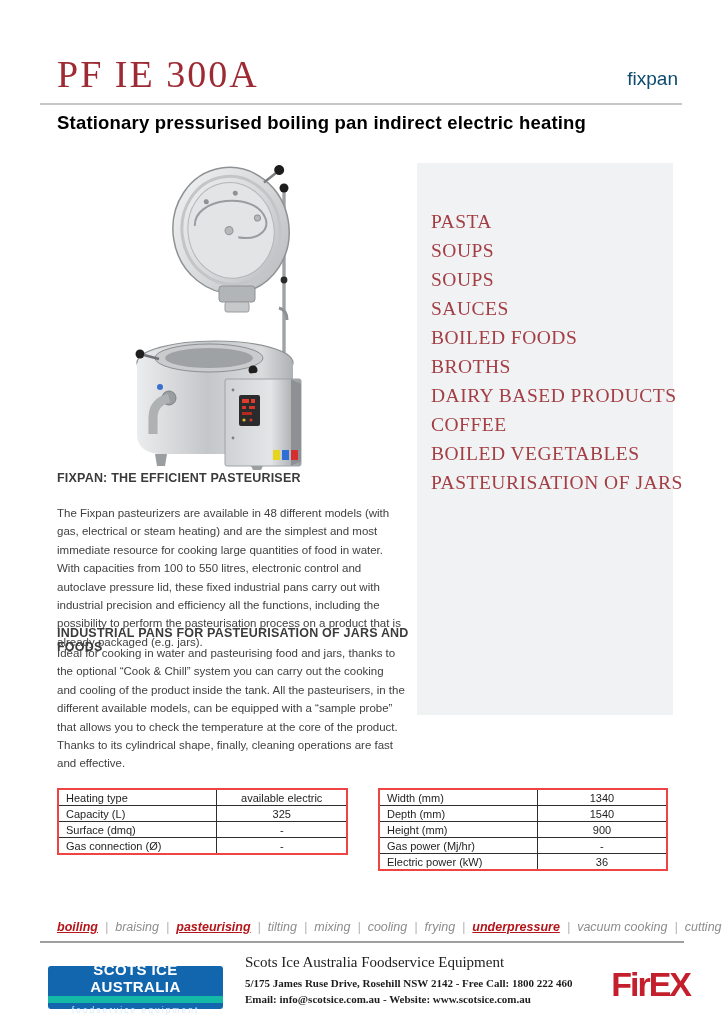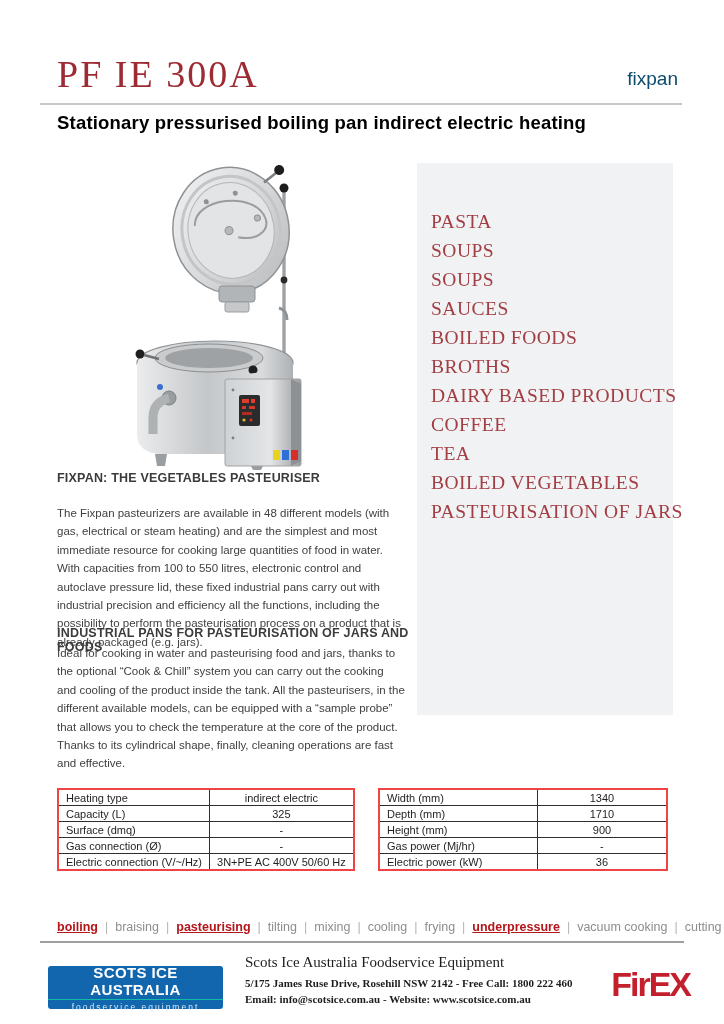--- a/index.html
+++ b/index.html
@@ -67,42 +67,42 @@
     border:1px solid #2e2e2e; height:15px; padding:0 7px; white-space:nowrap;
   }
   .spec-table { border:2px solid #ef4444; }
   .spec-table td.lbl { width:55%; text-align:left; }
   .spec-table td.val { text-align:center; }
 
   
   .catbar {
     position:absolute; left:57px; top:920px; width:612px;
     font-size:12.5px; color:#8d8d8d; white-space:nowrap;
-    display:flex; align-items:center;
+    display:flex; align-items:center;font-style:italic;
   }
   .cat { font-weight:400; }
   .cat.active { color:#b3151a; font-weight:700; text-decoration:underline; }
   .cat:not(:last-of-type)::after {
     content:"|"; color:#b4b4b4; font-weight:400; text-decoration:none;
     display:inline-block; margin:0 7px;
   }
   .rule-footer {
     position:absolute; left:40px; right:40px; top:941px;
     height:2px; background:#9f9f9f;
   }
 
   
   .scots-box {
     position:absolute; left:48px; top:966px; width:175px; height:43px;
     background:#1266ad; border-radius:3px; text-align:center;
     display:flex; flex-direction:column; justify-content:center; align-items:center;
   }
   .scots-line1 {
     color:#ffffff; font-weight:700; font-size:15px; letter-spacing:0.4px;
-    border-bottom:1px solid #14b8a6; padding-bottom:1px; line-height:17px;
+    border-bottom:7px solid #14b8a6; padding-bottom:1px; line-height:17px;
   }
   .scots-line2 {
     color:#dcebf7; font-size:8.5px; letter-spacing:2px; margin-top:2px;
   }
   .footer-text { position:absolute; left:245px; top:953px; color:#1d1d1d;font-family:Liberation Serif, serif; }
   .footer-company { font-size:15px; line-height:19px; }
   .footer-address { font-size:11px; font-weight:700; line-height:16px; margin-top:3px; }
   .footer-contact { font-size:11px; font-weight:700; line-height:16px; }
   .firex-logo {
     position:absolute; right:34px; top:966px;
@@ -199,65 +199,60 @@
   <div class="apps-panel">
     <ul class="apps-list">
       <li>PASTA</li>
       <li>SOUPS</li>
       <li>SOUPS</li>
       <li>SAUCES</li>
       <li>BOILED FOODS</li>
       <li>BROTHS</li>
       <li>DAIRY BASED PRODUCTS</li>
       <li>COFFEE</li>
-      <li>TEA</li>
       <li>BOILED VEGETABLES</li>
       <li>PASTEURISATION OF JARS</li>
     </ul>
   </div>
 
-  <div id="sec1-h" class="sec-heading">FIXPAN: THE VEGETABLES PASTEURISER</div>
+  <div id="sec1-h" class="sec-heading">FIXPAN: THE EFFICIENT PASTEURISER</div>
   <div id="sec1-p" class="sec-body">The Fixpan pasteurizers are available in 48 different models (with gas, electrical or steam heating) and are the simplest and most immediate resource for cooking large quantities of food in water. With capacities from 100 to 550 litres, electronic control and autoclave pressure lid, these fixed industrial pans carry out with industrial precision and efficiency all the functions, including the possibility to perform the pasteurisation process on a product that is already packaged (e.g. jars).</div>
   <div id="sec2-h" class="sec-heading">INDUSTRIAL PANS FOR PASTEURISATION OF JARS AND FOODS</div>
   <div id="sec2-p" class="sec-body">Ideal for cooking in water and pasteurising food and jars, thanks to the optional “Cook &amp; Chill” system you can carry out the cooking and cooling of the product inside the tank. All the pasteurisers, in the different available models, can be equipped with a “sample probe” that allows you to check the temperature at the core of the product. Thanks to its cylindrical shape, finally, cleaning operations are fast and effective.</div>
 
   <table id="spec-left" class="spec-table">
     <tbody>
         <tr>
       <td class="lbl">Heating type</td>
-      <td class="val">indirect electric</td>
+      <td class="val">available electric</td>
     </tr>
     <tr>
       <td class="lbl">Capacity (L)</td>
       <td class="val">325</td>
     </tr>
     <tr>
       <td class="lbl">Surface (dmq)</td>
       <td class="val">-</td>
     </tr>
     <tr>
       <td class="lbl">Gas connection (Ø)</td>
       <td class="val">-</td>
-    </tr>
-    <tr>
-      <td class="lbl">Electric connection (V/~/Hz)</td>
-      <td class="val">3N+PE AC 400V 50/60 Hz</td>
     </tr>
   </tbody>
     </table>
 
   <table id="spec-right" class="spec-table">
     <tbody>
         <tr>
       <td class="lbl">Width (mm)</td>
       <td class="val">1340</td>
     </tr>
     <tr>
       <td class="lbl">Depth (mm)</td>
-      <td class="val">1710</td>
+      <td class="val">1540</td>
     </tr>
     <tr>
       <td class="lbl">Height (mm)</td>
       <td class="val">900</td>
     </tr>
     <tr>
       <td class="lbl">Gas power (Mj/hr)</td>
       <td class="val">-</td>
     </tr>
     <tr>

